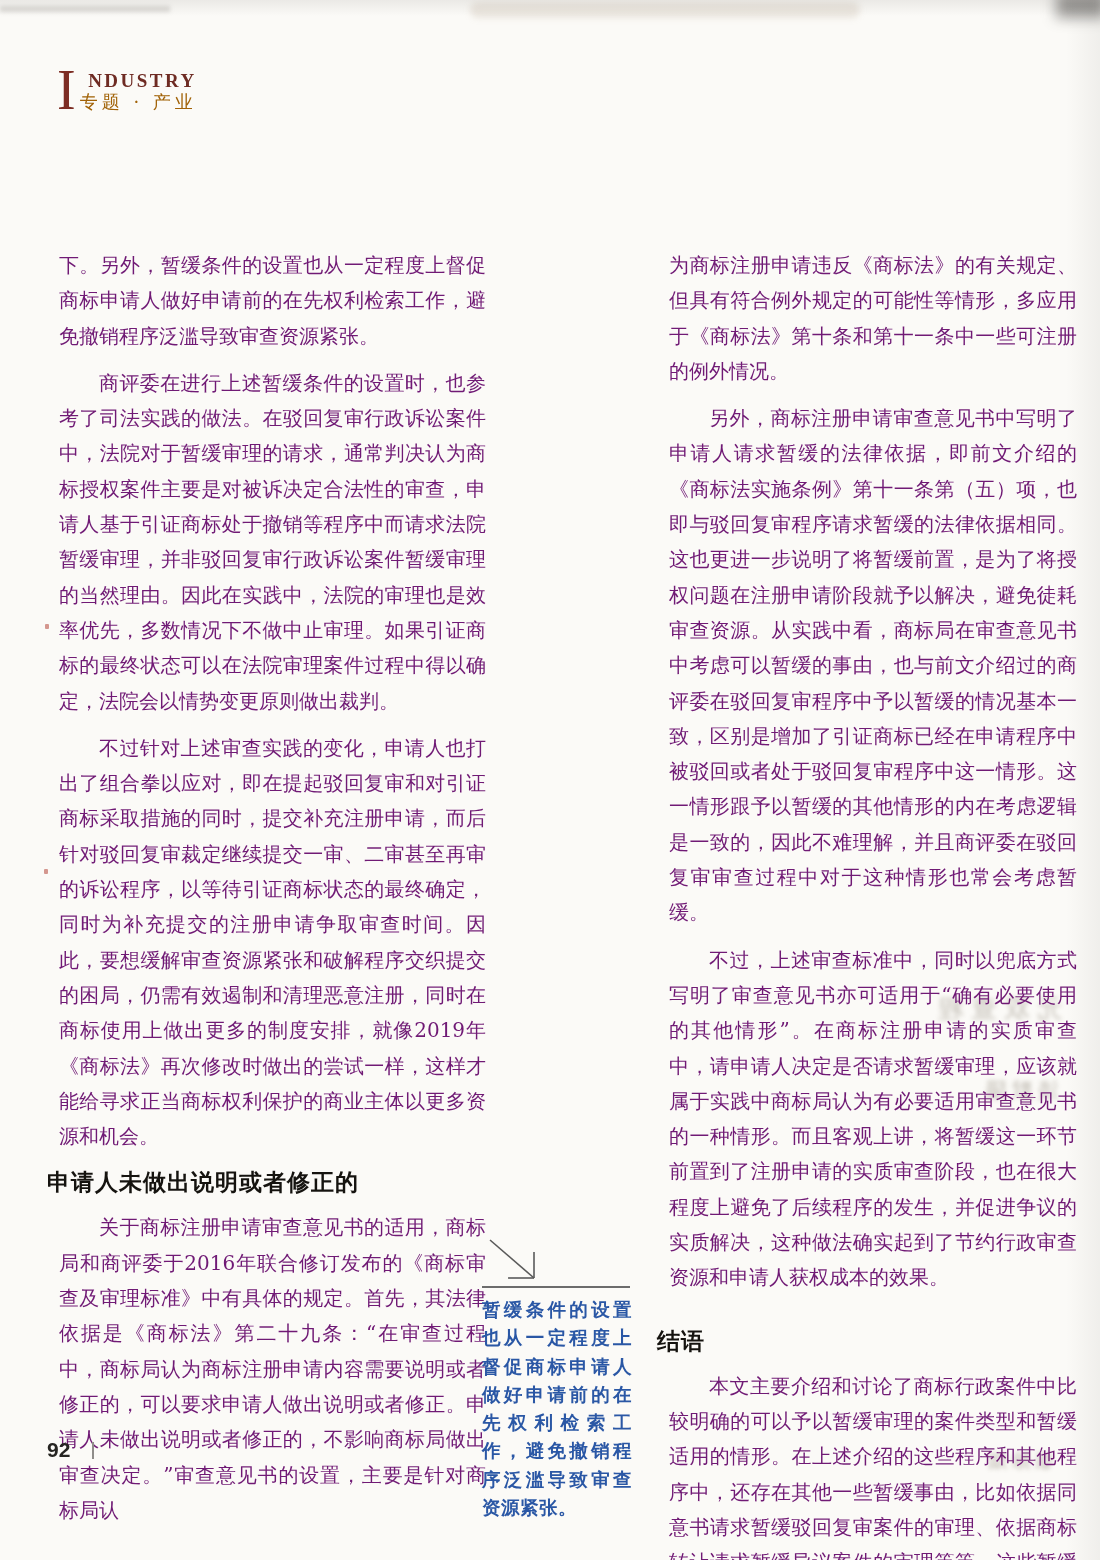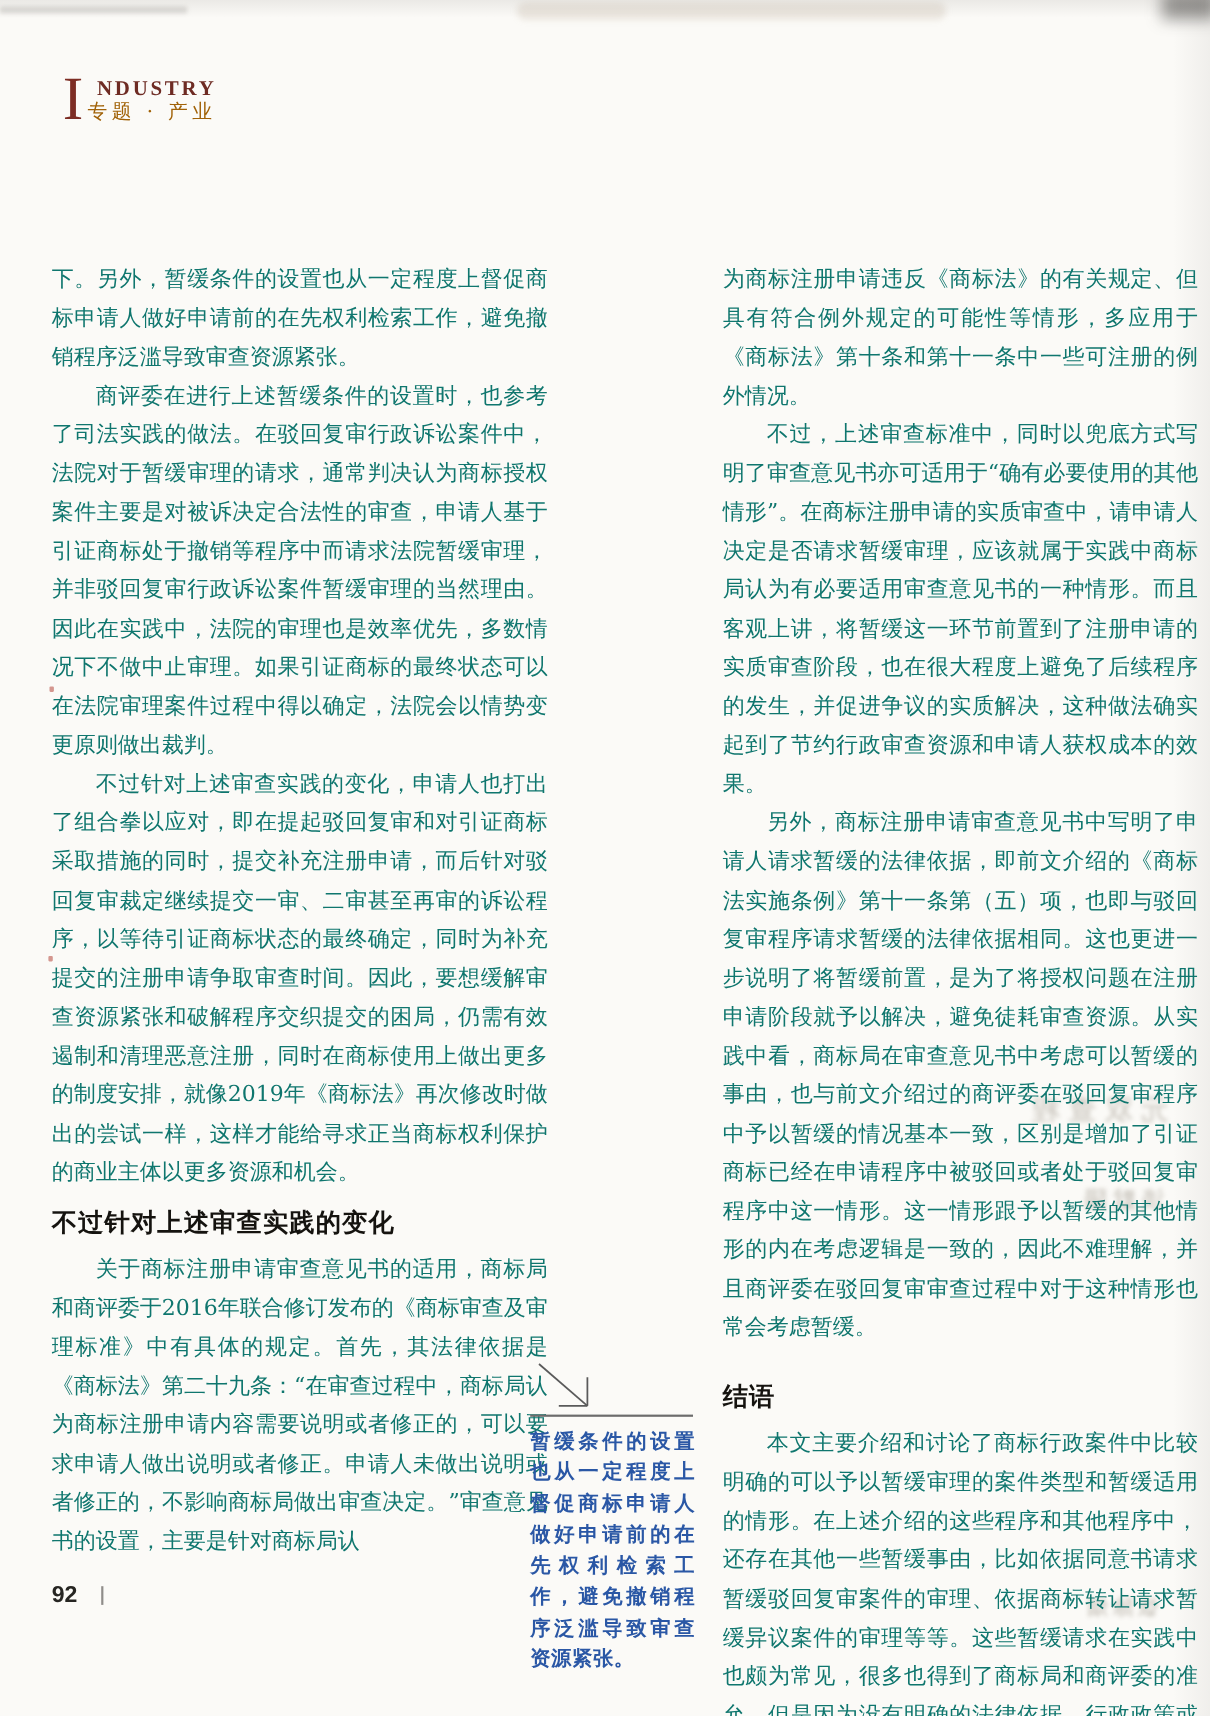--- a/index.html
+++ b/index.html
@@ -34,21 +34,21 @@
   .logo-right{display:flex;flex-direction:column;margin-left:4px;padding-top:3px;}
   .logo-rest{font-family:"Liberation Serif",serif;font-size:19px;line-height:19px;
     color:#6e2b23;letter-spacing:2.5px;font-weight:600;text-align:right;}
   .logo-sub{font-family:"DejaVu Serif",serif;font-size:18px;line-height:22px;
     color:#a16207;letter-spacing:4px;margin-top:1px;}
 
   
   .col{position:absolute;top:236px;}
   .col-left{left:47px;width:451px;}
   .col-right{left:657px;width:432px;}
-  .col p{margin:0;font-size:20px;line-height:35.3px;color:#0f766e;
+  .col p{margin:12px;font-size:20px;line-height:35.3px;color:#701a75;
     text-align:justify;text-indent:2em;}
   .col p.flush{text-indent:0;}
   h2.section{font-family:"Liberation Sans",sans-serif;font-weight:700;font-size:23px;
     color:#15130f;margin:13px 0 9px 0;letter-spacing:1px;}
   .col-right h2.section{margin-top:30px;}
 
   
   .callout{position:absolute;left:482px;top:1238px;width:150px;}
   .callout-arrow{display:block;margin-left:6px;}
   .callout-rule{width:148px;height:2px;background:#6c6c6c;margin:2px 0 8px 0;}
@@ -81,38 +81,38 @@
     <span class="logo-right">
       <span class="logo-rest">NDUSTRY</span>
       <span class="logo-sub">专题 · 产业</span>
     </span>
   </header>
 
   <section class="col col-left">
     <p class="flush">下。另外，暂缓条件的设置也从一定程度上督促商标申请人做好申请前的在先权利检索工作，避免撤销程序泛滥导致审查资源紧张。</p>
     <p>商评委在进行上述暂缓条件的设置时，也参考了司法实践的做法。在驳回复审行政诉讼案件中，法院对于暂缓审理的请求，通常判决认为商标授权案件主要是对被诉决定合法性的审查，申请人基于引证商标处于撤销等程序中而请求法院暂缓审理，并非驳回复审行政诉讼案件暂缓审理的当然理由。因此在实践中，法院的审理也是效率优先，多数情况下不做中止审理。如果引证商标的最终状态可以在法院审理案件过程中得以确定，法院会以情势变更原则做出裁判。</p>
     <p>不过针对上述审查实践的变化，申请人也打出了组合拳以应对，即在提起驳回复审和对引证商标采取措施的同时，提交补充注册申请，而后针对驳回复审裁定继续提交一审、二审甚至再审的诉讼程序，以等待引证商标状态的最终确定，同时为补充提交的注册申请争取审查时间。因此，要想缓解审查资源紧张和破解程序交织提交的困局，仍需有效遏制和清理恶意注册，同时在商标使用上做出更多的制度安排，就像2019年《商标法》再次修改时做出的尝试一样，这样才能给寻求正当商标权利保护的商业主体以更多资源和机会。</p>
-    <h2 class="section">不过针对上述审查实践的变化</h2>
+    <h2 class="section">申请人未做出说明或者修正的</h2>
     <p>关于商标注册申请审查意见书的适用，商标局和商评委于2016年联合修订发布的《商标审查及审理标准》中有具体的规定。首先，其法律依据是《商标法》第二十九条：“在审查过程中，商标局认为商标注册申请内容需要说明或者修正的，可以要求申请人做出说明或者修正。申请人未做出说明或者修正的，不影响商标局做出审查决定。”审查意见书的设置，主要是针对商标局认</p>
   </section>
 
   <aside class="callout">
     <svg class="callout-arrow" width="56" height="46" viewBox="0 0 56 46">
       <line x1="2" y1="2" x2="46" y2="40" stroke="#5a5a5a" stroke-width="1.6"></line>
       <line x1="46" y1="14" x2="46" y2="40" stroke="#5a5a5a" stroke-width="1.6"></line>
       <line x1="46" y1="40" x2="20" y2="40" stroke="#5a5a5a" stroke-width="1.6"></line>
     </svg>
     <div class="callout-rule"></div>
     <p class="callout-text">暂缓条件的设置也从一定程度上督促商标申请人做好申请前的在先权利检索工作，避免撤销程序泛滥导致审查资源紧张。</p>
   </aside>
 
   <section class="col col-right">
     <p class="flush">为商标注册申请违反《商标法》的有关规定、但具有符合例外规定的可能性等情形，多应用于《商标法》第十条和第十一条中一些可注册的例外情况。</p>
+    <p>另外，商标注册申请审查意见书中写明了申请人请求暂缓的法律依据，即前文介绍的《商标法实施条例》第十一条第（五）项，也即与驳回复审程序请求暂缓的法律依据相同。这也更进一步说明了将暂缓前置，是为了将授权问题在注册申请阶段就予以解决，避免徒耗审查资源。从实践中看，商标局在审查意见书中考虑可以暂缓的事由，也与前文介绍过的商评委在驳回复审程序中予以暂缓的情况基本一致，区别是增加了引证商标已经在申请程序中被驳回或者处于驳回复审程序中这一情形。这一情形跟予以暂缓的其他情形的内在考虑逻辑是一致的，因此不难理解，并且商评委在驳回复审审查过程中对于这种情形也常会考虑暂缓。</p>
     <p>不过，上述审查标准中，同时以兜底方式写明了审查意见书亦可适用于“确有必要使用的其他情形”。在商标注册申请的实质审查中，请申请人决定是否请求暂缓审理，应该就属于实践中商标局认为有必要适用审查意见书的一种情形。而且客观上讲，将暂缓这一环节前置到了注册申请的实质审查阶段，也在很大程度上避免了后续程序的发生，并促进争议的实质解决，这种做法确实起到了节约行政审查资源和申请人获权成本的效果。</p>
-    <p>另外，商标注册申请审查意见书中写明了申请人请求暂缓的法律依据，即前文介绍的《商标法实施条例》第十一条第（五）项，也即与驳回复审程序请求暂缓的法律依据相同。这也更进一步说明了将暂缓前置，是为了将授权问题在注册申请阶段就予以解决，避免徒耗审查资源。从实践中看，商标局在审查意见书中考虑可以暂缓的事由，也与前文介绍过的商评委在驳回复审程序中予以暂缓的情况基本一致，区别是增加了引证商标已经在申请程序中被驳回或者处于驳回复审程序中这一情形。这一情形跟予以暂缓的其他情形的内在考虑逻辑是一致的，因此不难理解，并且商评委在驳回复审审查过程中对于这种情形也常会考虑暂缓。</p>
     <h2 class="section">结语</h2>
     <p><span>本文主要介绍和讨论了商标行政案件中比较明确的可以予以暂缓审理的案件类型和暂缓适用的情形。在上述介绍的这些程序和其他程序中，还存在其他一些暂缓事由，比如依据同意书请求暂缓驳回复审案件的审理、依据商标转让请求暂缓异议案件的审理等等。这些暂缓请求在实践中也颇为常见，很多也得到了商标局和商评委的准允，但是因为没有明确的法律依据、行政政策或者实践的支撑，本文并未予以说明。此外，在商标侵权行政查处和民事诉讼案件中，也有暂缓请求的适用空间。恰当地了解和运用暂缓的规则，能够帮助申请人更高效和更经济地维护自身的商标权利。</span></p>
   </section>
 
   <footer class="ftr">
     <span class="num">92</span>
     <span class="bar"></span>
   </footer>
 
 </div>

